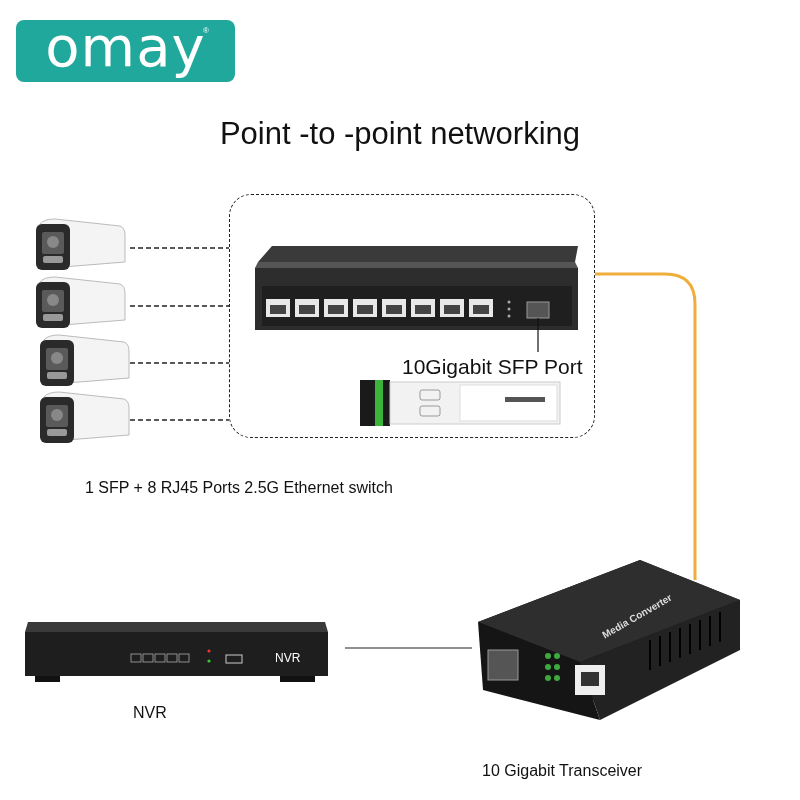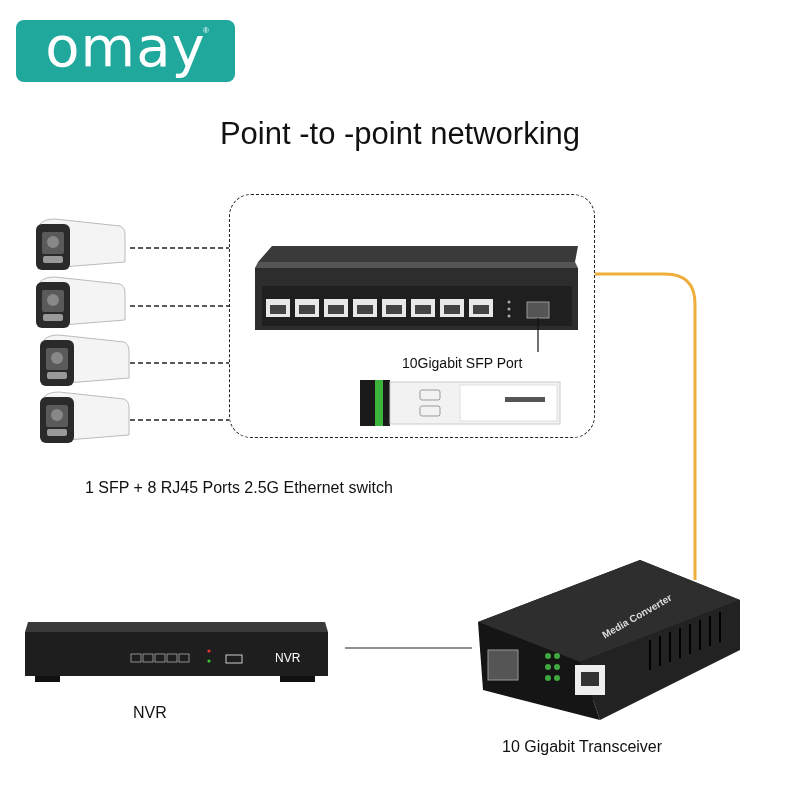--- a/index.html
+++ b/index.html
@@ -4,21 +4,21 @@
 <style>
   html,body{margin:0;padding:0;background:#fff;}
   body{width:800px;height:800px;position:relative;overflow:hidden;font-family:"Liberation Sans",sans-serif;color:#111;}
   .abs{position:absolute;}
   .logo{left:16px;top:20px;width:219px;height:62px;background:#1fa89b;border-radius:8px;}
   .logo-text{position:absolute;left:0;top:0;width:100%;height:100%;display:flex;align-items:center;justify-content:center;color:#fff;font-size:56px;font-weight:normal;letter-spacing:1px;font-family:"DejaVu Sans",sans-serif;line-height:1;padding-bottom:8px;box-sizing:border-box;}
   .logo-reg{position:absolute;right:26px;top:6px;color:#fff;font-size:8px;}
   .title{left:0;top:116px;width:800px;text-align:center;font-size:31px;font-weight:normal;}
   .dashbox{left:229px;top:194px;width:366px;height:244px;border:1.5px dashed #222;border-radius:22px;box-sizing:border-box;}
   .caption{font-size:16px;}
-  .small-caption{font-size:14px;}
+  .small-caption{font-size:21px;}
   svg{position:absolute;left:0;top:0;}
 </style>
 </head>
 <body>
 
 <div class="abs logo">
   <div class="logo-text">omay</div>
   <span class="logo-reg">®</span>
 </div>
 
@@ -152,13 +152,13 @@
         <line x1="720" y1="612" x2="720" y2="642"></line>
     </g>
   </g>
   <text x="595" y="628" fill="#ddd" font-size="10" font-weight="bold" transform="rotate(-30 620 615)">Media Converter</text>
   <text x="275" y="662" fill="#fff" font-size="12">NVR</text>
 </svg>
 
 <div class="abs small-caption" style="left:402px;top:355px;">10Gigabit SFP Port</div>
 <div class="abs caption" style="left:85px;top:479px;">1 SFP + 8 RJ45 Ports 2.5G Ethernet switch</div>
 <div class="abs caption" style="left:133px;top:704px;">NVR</div>
-<div class="abs caption" style="left:482px;top:738px;margin-left:20px;">10 Gigabit Transceiver</div>
+<div class="abs caption" style="left:482px;top:762px;">10 Gigabit Transceiver</div>
 
 </body></html>

